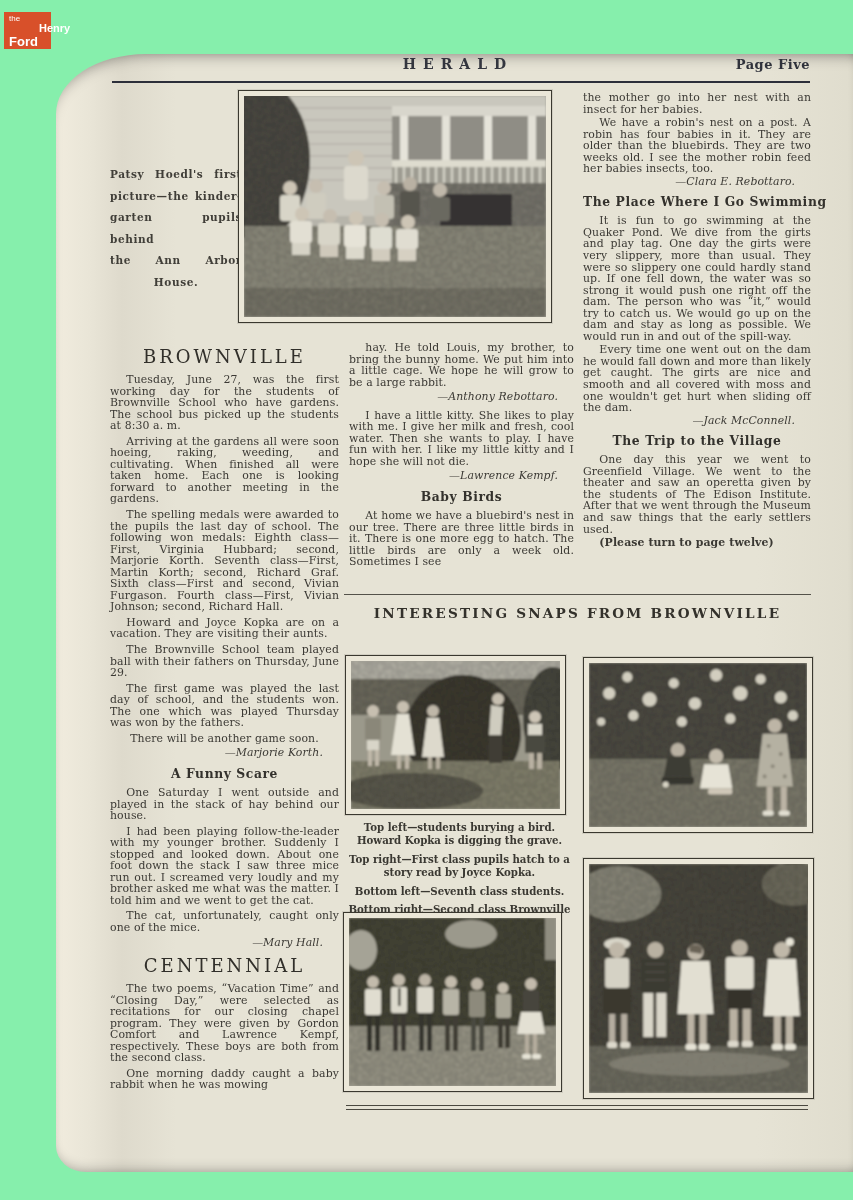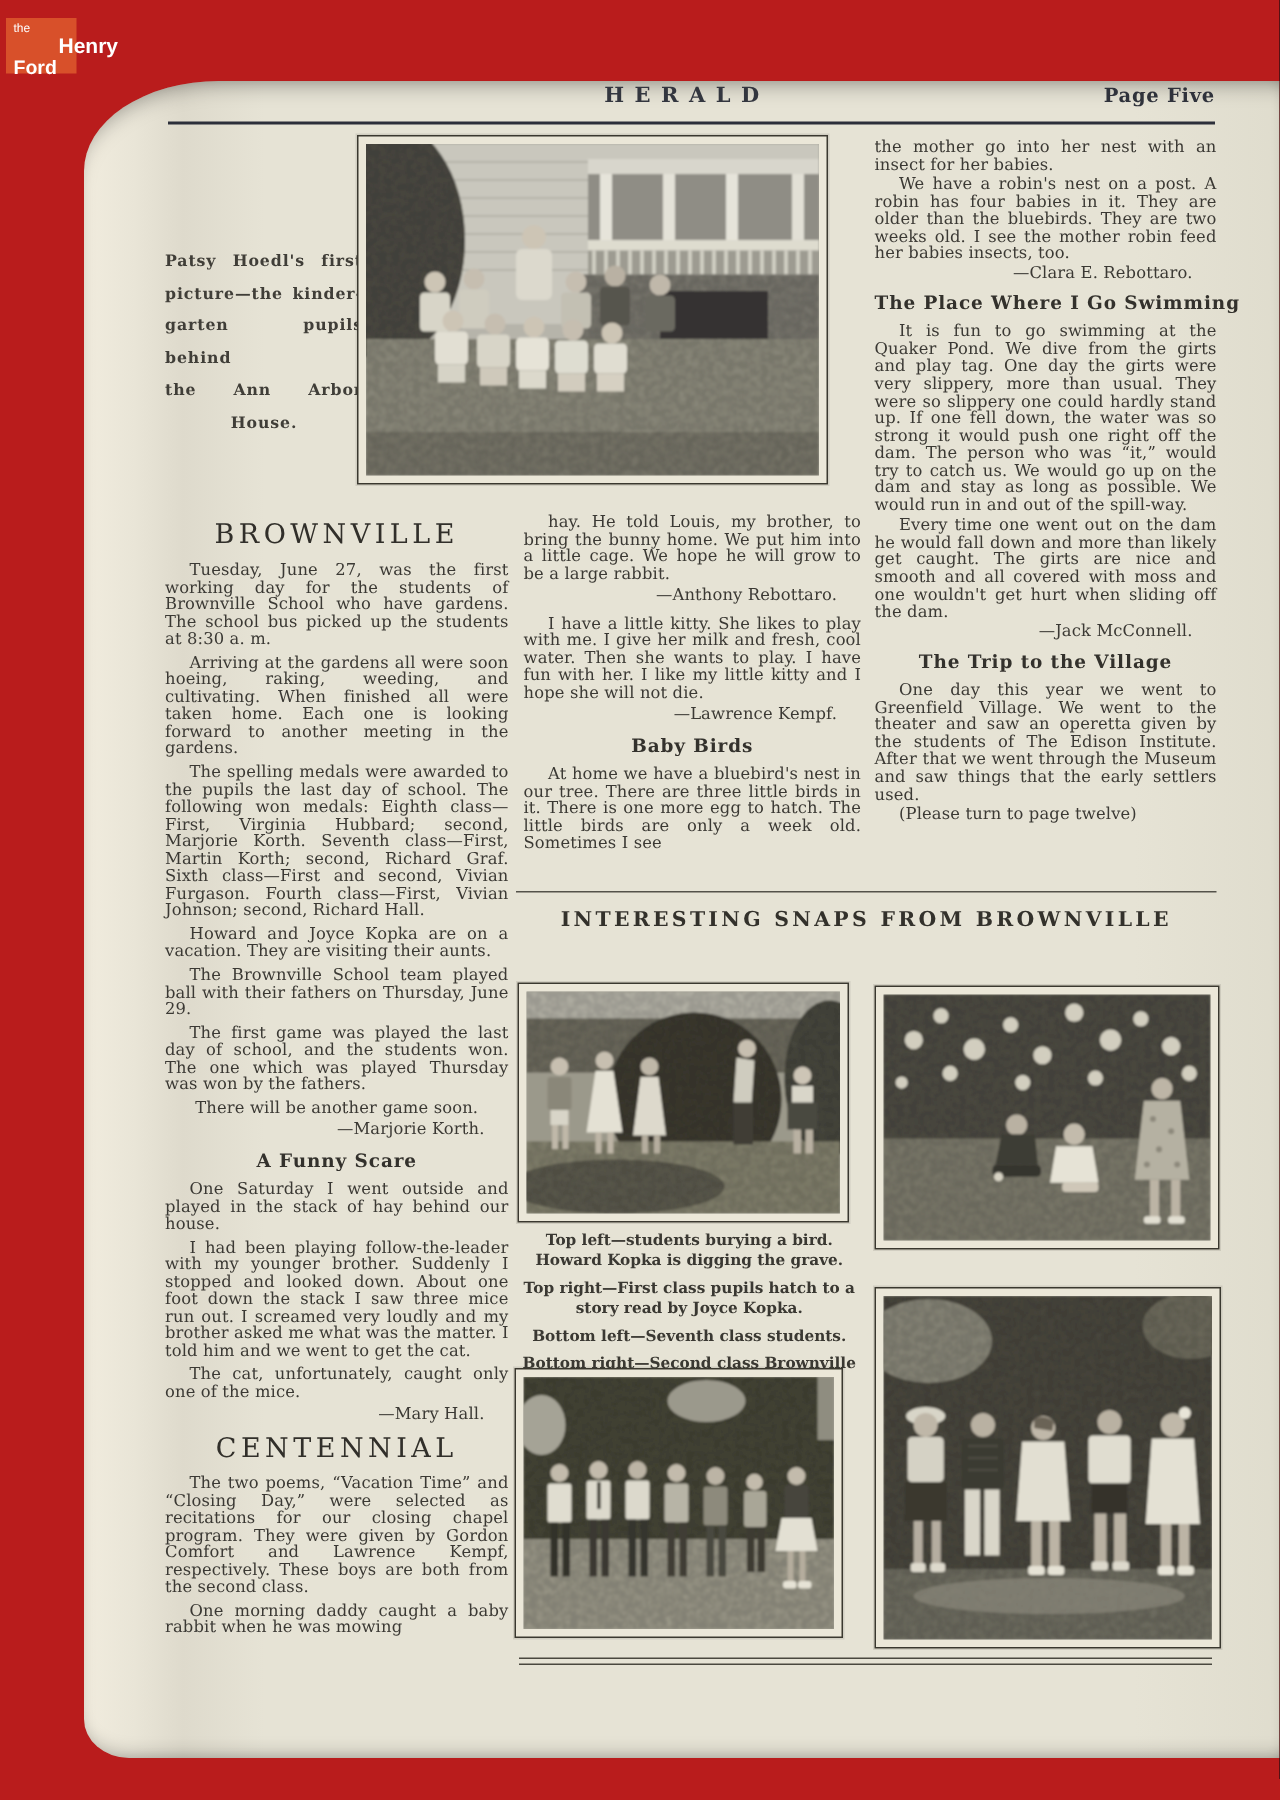--- a/index.html
+++ b/index.html
@@ -1,46 +1,46 @@
 <!DOCTYPE html>
 <html><head>
 <meta charset="utf-8">
 <style>
   html,body{margin:0;padding:0;background:#0a0a0c;}
-  .stage{position:relative;width:853px;height:1200px;background:#b91c1c;overflow:hidden;
+  .stage{position:relative;width:853px;height:1200px;background:#86efac;overflow:hidden;
          font-family:"DejaVu Serif","Liberation Serif",serif;color:#3b3934;}
   .page{position:absolute;left:36px;top:54px;width:804px;height:1118px;
         background:linear-gradient(90deg,#f1ecde 0px,#e9e5d7 34px,#dedacc 66px,#e6e3d5 120px,#e6e3d5 700px,#dfdccd 804px);
         border-radius:90px 6px 6px 30px / 60px 6px 6px 26px;
         box-shadow:inset 0 10px 14px -8px rgba(0,0,0,.35), inset -8px 0 10px -6px rgba(0,0,0,.28), inset 0 -10px 12px -8px rgba(0,0,0,.25);margin-left:20px;}
   .badge{position:absolute;left:4px;top:12px;width:47px;height:37px;background:#d8502a;
          font-family:"Liberation Sans",sans-serif;color:#fff;padding:2px 0 0 4px;box-sizing:border-box;line-height:1;}
   .badge .t1{font-size:8px;margin:1px 0 0 1px;}
-  .badge .t2{font-size:14px;font-weight:bold;margin:0 0 0 7px;padding-left:24px;}
+  .badge .t2{font-size:11px;font-weight:bold;margin:0 0 0 7px;padding-left:24px;}
   .badge .t3{font-size:13px;font-weight:bold;margin:1px 0 0 1px;}
   .masthead{position:absolute;left:0;width:100%;top:2px;text-align:center;font-size:14px;font-weight:bold;
             letter-spacing:7px;color:#33363f;}
   .page-num{position:absolute;right:50px;top:3px;font-size:13px;font-weight:bold;letter-spacing:.5px;color:#2f323b;}
   .rule-heavy{position:absolute;left:56px;top:27px;width:698px;height:2px;background:#2c2f3a;
               box-shadow:0 3px 0 -1px rgba(44,47,58,.45);}
   .photo-frame{position:absolute;border:1px solid #3a382f;background:#ebe7d8;padding:5px;box-sizing:border-box;
                box-shadow:0 0 0 1px rgba(58,56,47,.12);}
   .photo-frame svg{display:block;width:100%;height:100%;background:#a8a69a;}
   .lead-caption{position:absolute;left:54px;top:110px;width:132px;font-weight:bold;font-size:10.5px;
                 line-height:2.05;letter-spacing:.6px;color:#403e38;}
   .lead-caption .cl{text-align:justify;text-align-last:justify;}
   .lead-caption .cl:last-child{text-align-last:center;}
   .col{position:absolute;}
   .col p{margin:0 0 4px;text-indent:1.5em;text-align:justify;font-size:10.9px;line-height:1.06;letter-spacing:.1px;}
   .col3 p{margin:0 0 2px;}
   .center-line{text-align:center !important;text-indent:0 !important;}
-  .byline{text-align:right !important;text-indent:0 !important;padding-right:16px;margin:-1px 0 7px !important;}
+  .byline{text-align:right !important;text-indent:0 !important;font-style:italic;padding-right:16px;margin:-1px 0 7px !important;}
   .head-lg{font-size:18px;font-weight:normal;letter-spacing:3px;text-align:center;margin:2px 0 7px;color:#312f2a;white-space:nowrap;}
   .head-sm{font-size:12.3px;font-weight:bold;letter-spacing:.6px;text-align:center;margin:7px 0 6px;color:#33312c;white-space:nowrap;}
-  .note{text-align:center;font-weight:normal;font-size:10.6px;margin-top:10px;letter-spacing:.3px;}
+  .note{text-align:center;font-weight:bold;font-size:10.6px;margin-top:10px;letter-spacing:.3px;}
   .snaps{position:absolute;left:288px;top:540px;width:467px;height:530px;}
   .rule-thin{position:absolute;left:0;top:0;width:100%;height:1px;background:#54524a;
              box-shadow:0 3px 0 -1px rgba(84,82,74,.5);}
   .rule-double{position:absolute;left:2px;top:511px;width:462px;height:3px;border-top:1px solid #4a483f;
                border-bottom:1px solid #4a483f;}
   .snaps-title{position:absolute;left:0;top:11px;width:100%;text-align:center;font-size:13.6px;font-weight:bold;
                letter-spacing:2.2px;color:#33312b;white-space:nowrap;}
   .snap-captions{position:absolute;left:0px;top:227px;width:231px;}
   .snap-caption{font-weight:bold;font-size:10.2px;line-height:1.32;text-align:center;margin:0 0 5px;color:#3a3832;
                 text-indent:0;}

